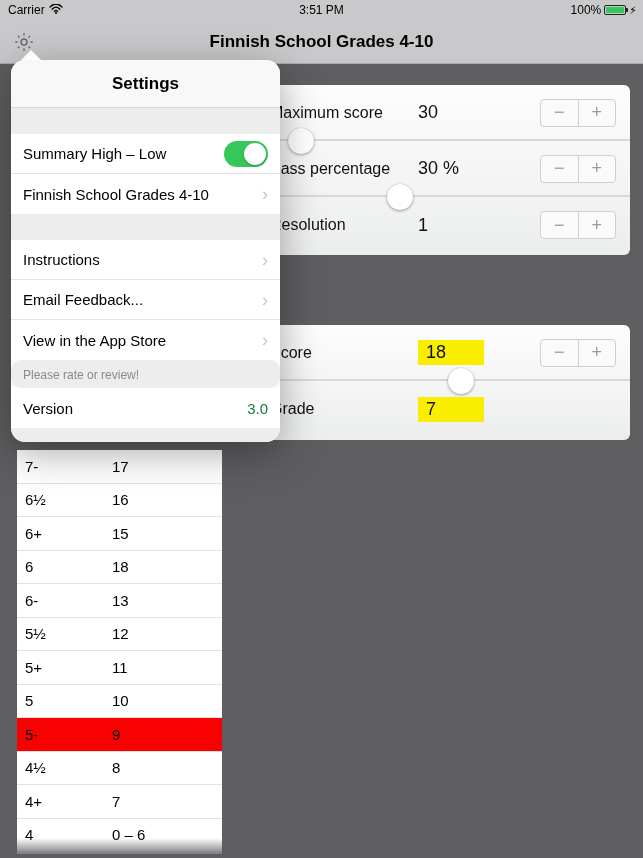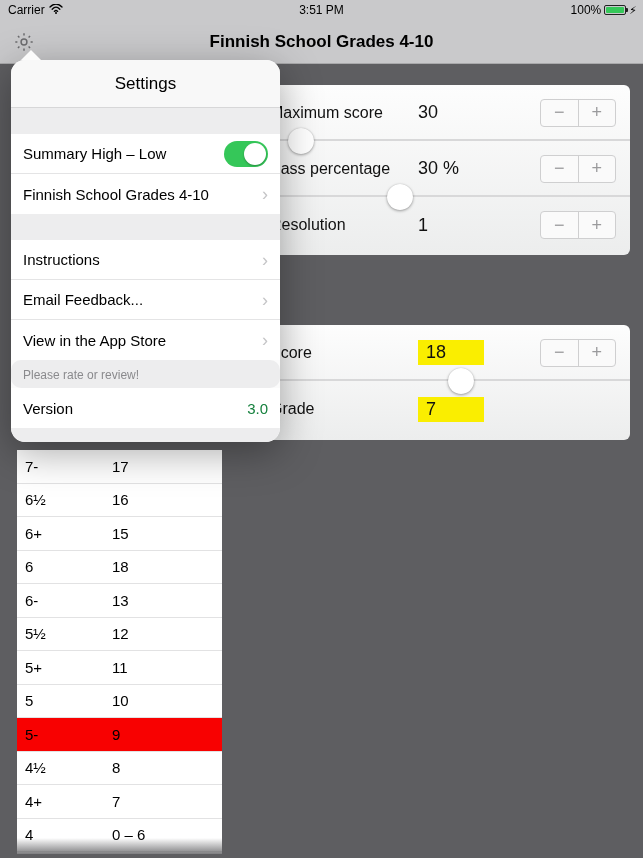--- a/index.html
+++ b/index.html
@@ -93,21 +93,21 @@
     box-shadow: 0 10px 40px rgba(0,0,0,0.35);
     overflow: visible;
   }
   .popover::before {
     content: ""; position: absolute; top: -10px; left: 10px;
     border: 10px solid transparent; border-bottom-color: #fbfbfb; border-top: none;
   }
   .pop-inner { border-radius: 14px; overflow: hidden; }
   .pop-header {
     height: 48px; display: flex; align-items: center; justify-content: center;
-    font-size: 17px; font-weight: 400; border-bottom: 1px solid #d7d7d8;
+    font-size: 17px; font-weight: 700; border-bottom: 1px solid #d7d7d8;
     background: #f8f8f8;
   }
   .pop-spacer { height: 26px; background: #ededee; }
   .pop-spacer.lbl { height: 28px; font-size: 12px; color: #8a8a8d; padding: 8px 12px 0; border-radius: 10px; }
   .pop-row {
     height: 40px; background: #fff; border-bottom: 1px solid #e4e4e5;
     display: flex; align-items: center; padding: 0 12px;
     font-size: 15px; color: #000; position: relative; gap: 44px;
   }
   .pop-row.nborder { border-bottom: none; }

